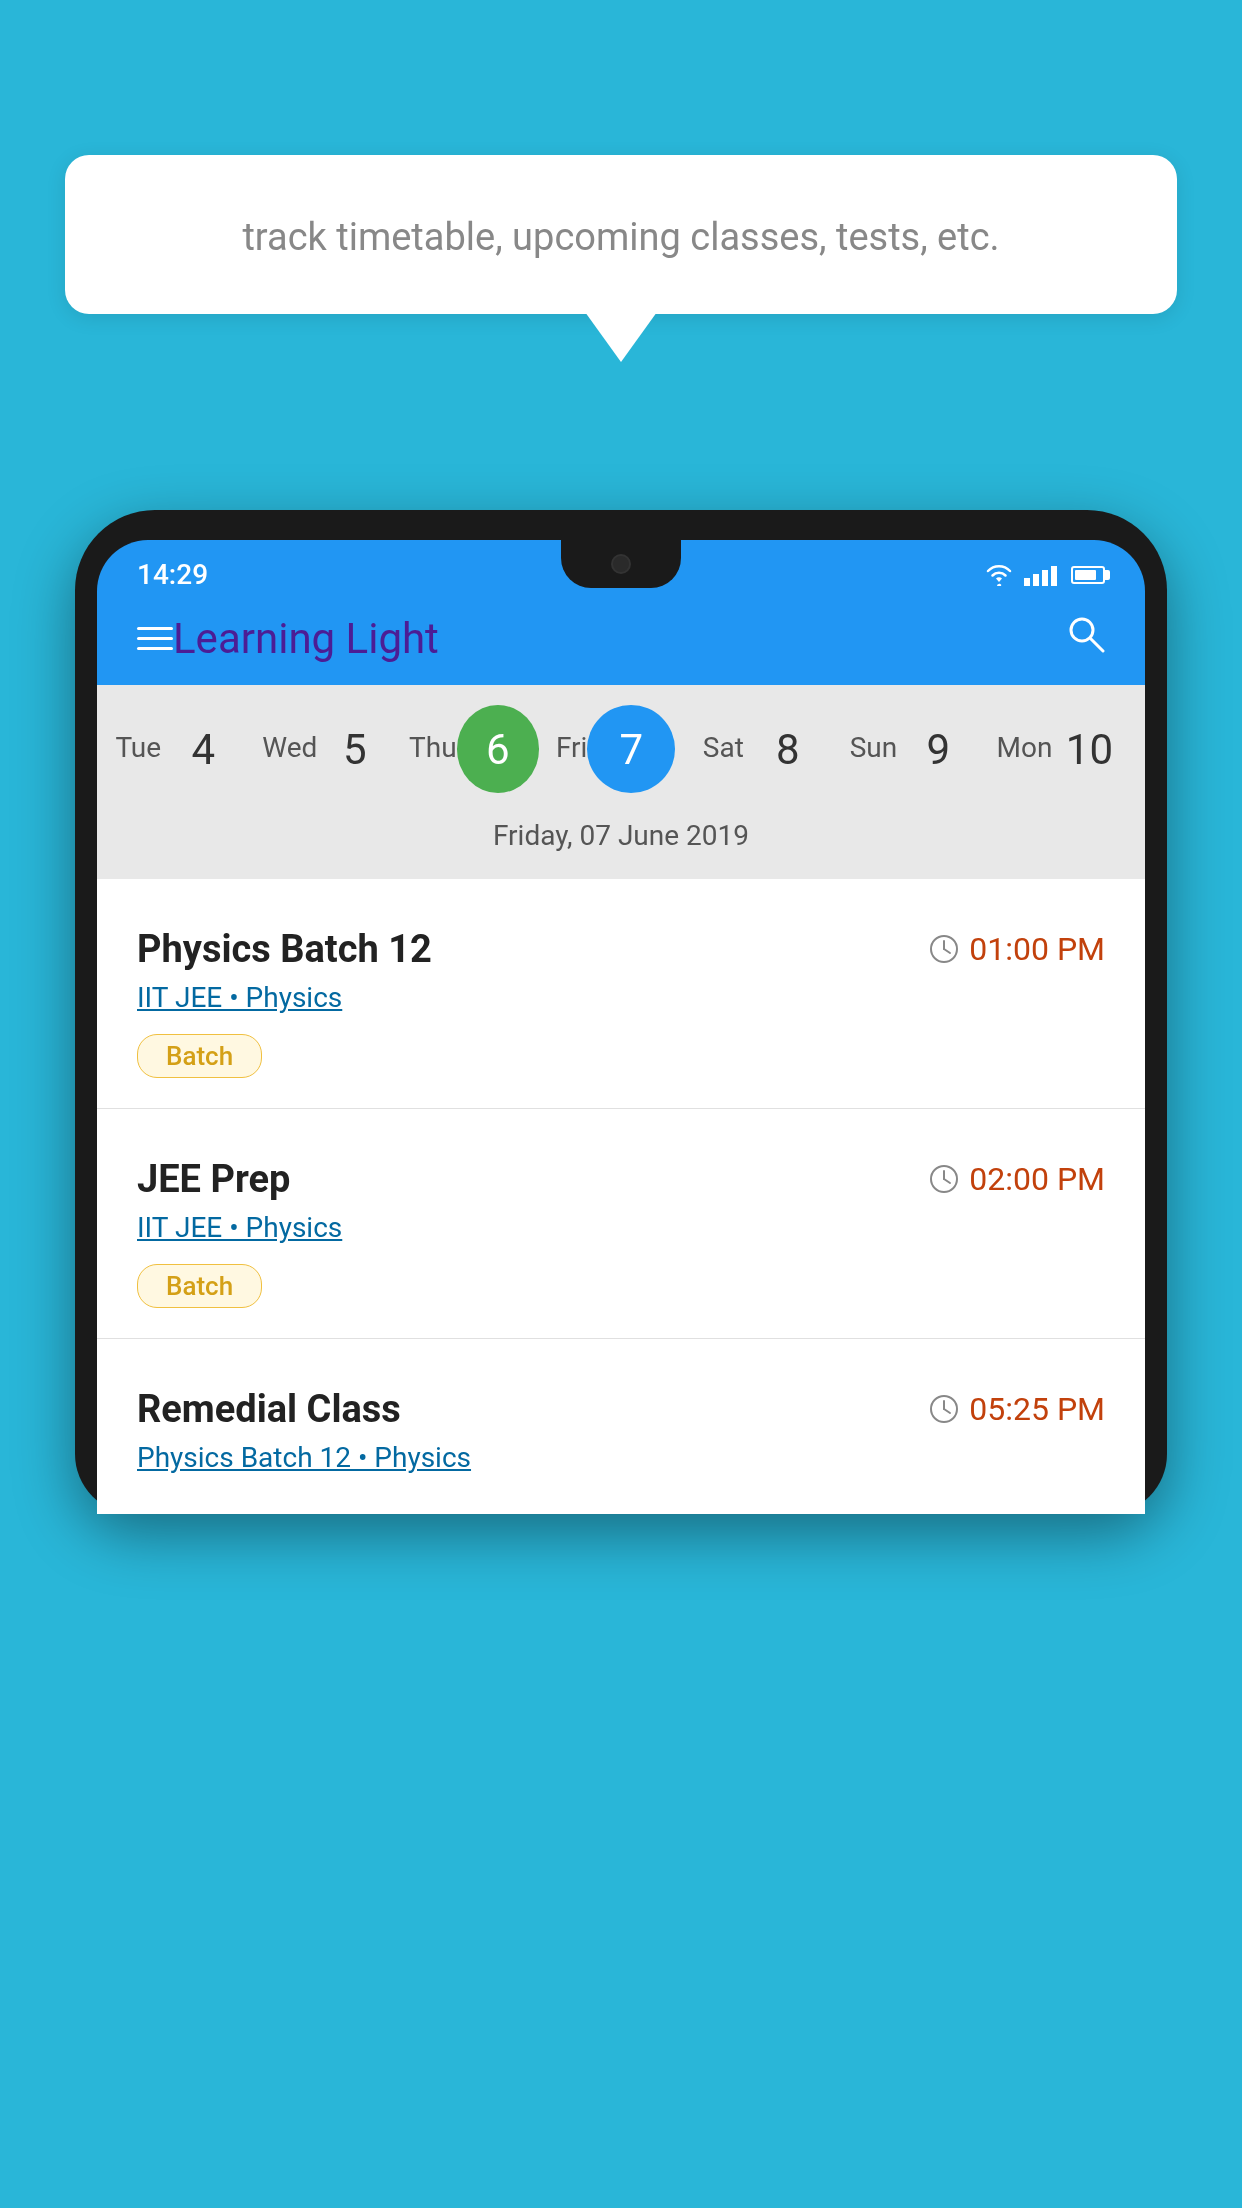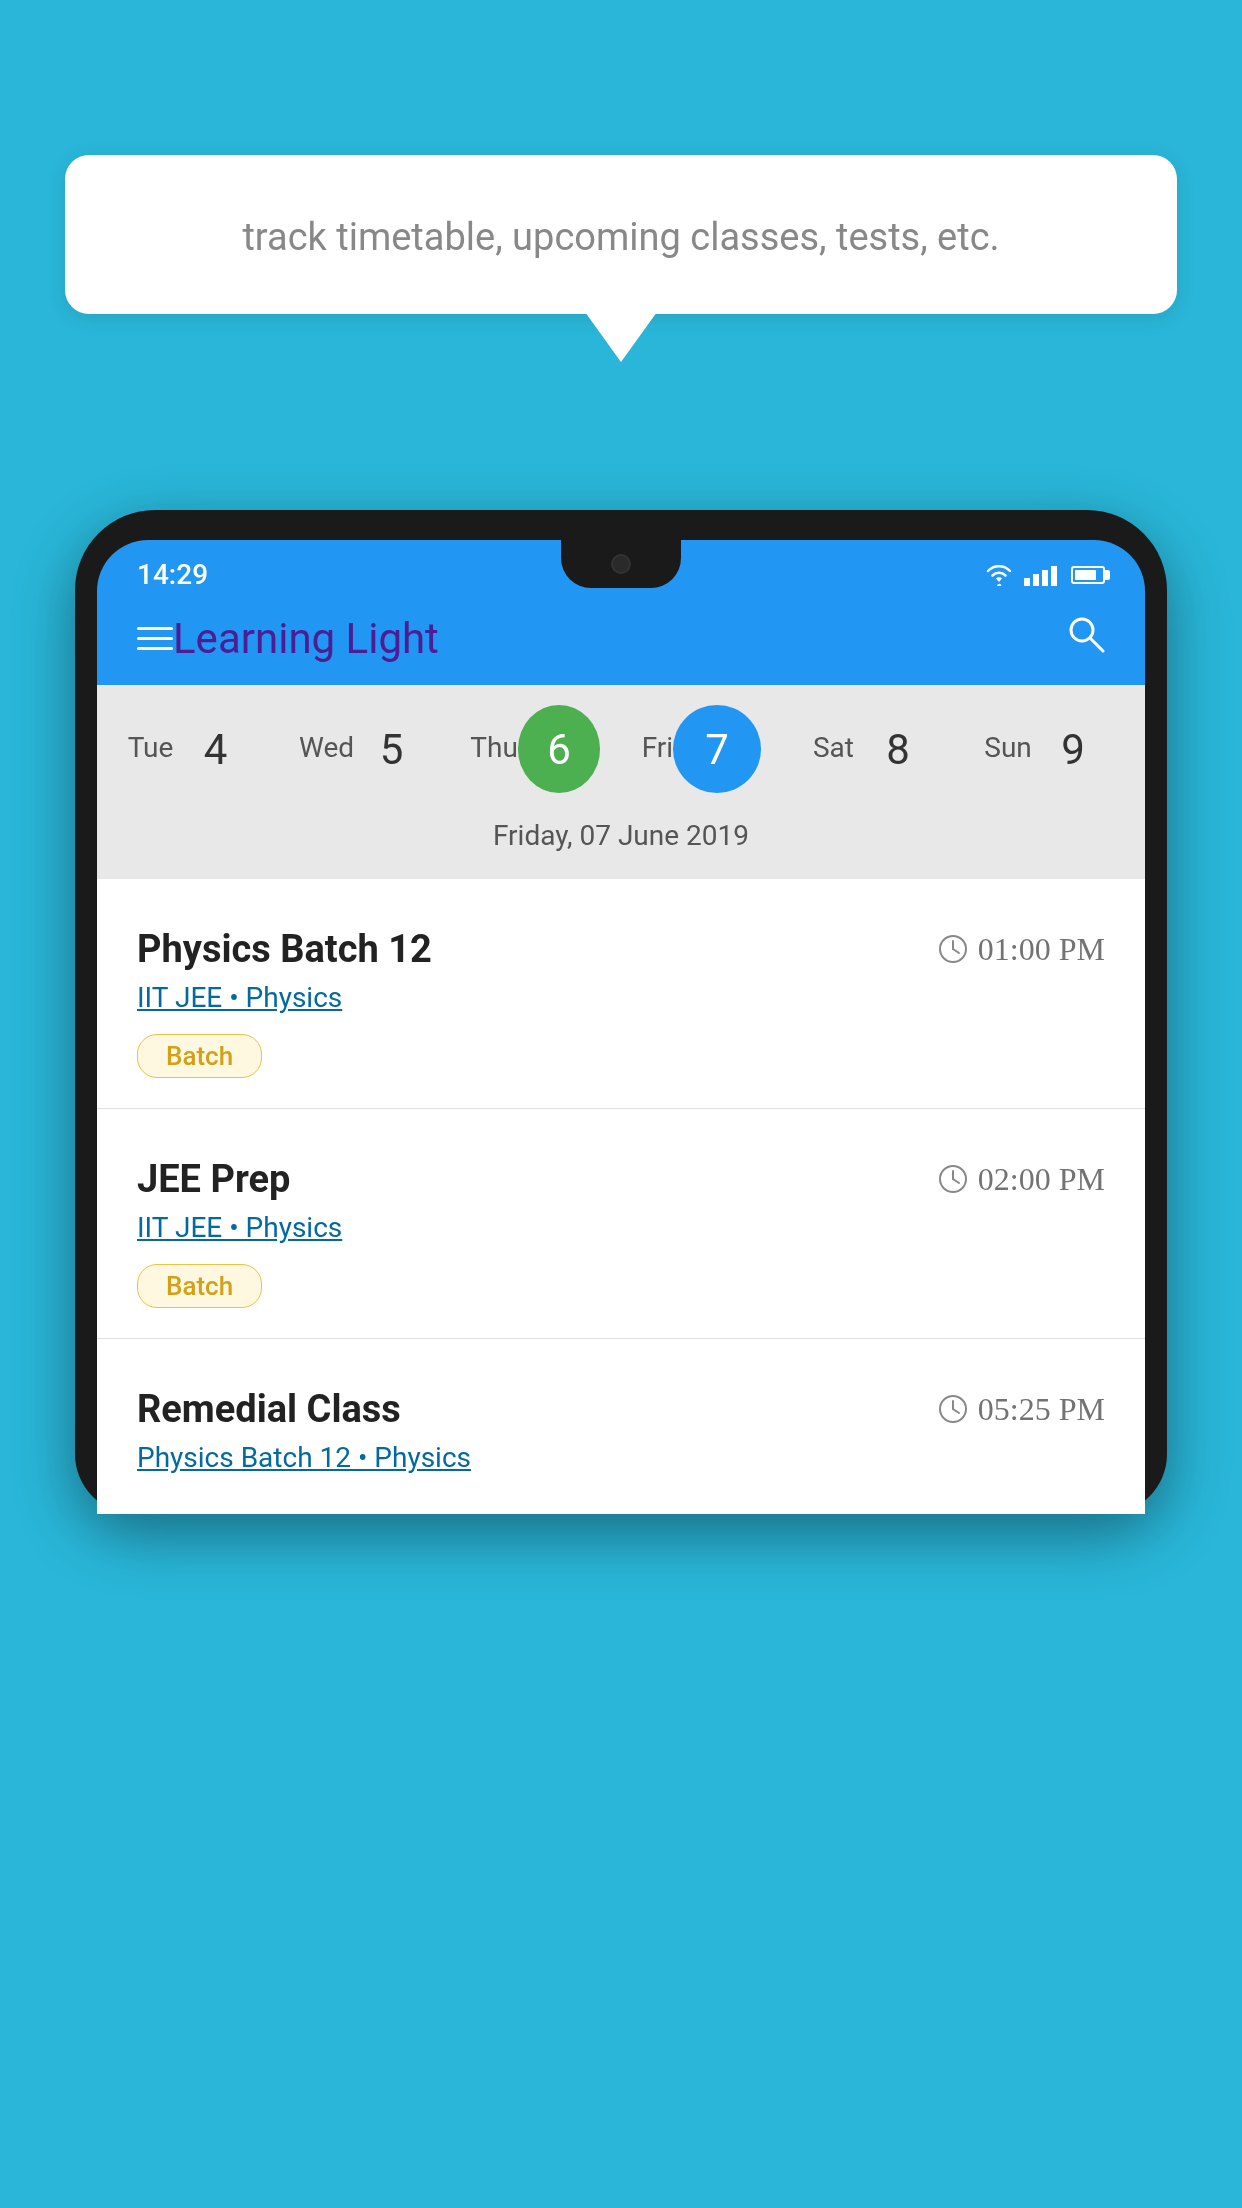--- a/index.html
+++ b/index.html
@@ -278,23 +278,22 @@
     .schedule-name {
       font-size: 38px;
       font-weight: 700;
       color: #222;
     }
 
     .schedule-time {
       display: flex;
       align-items: center;
       gap: 10px;
-      color: #737373;
+      color: #c2410c;
       font-size: 32px;
-      font-family: Liberation Serif, serif;
     }
 
     .schedule-meta {
       font-size: 28px;
       color: #0369a1;
       margin-bottom: 20px;
       text-decoration: underline;
     }
 
     .batch-tag {
@@ -390,20 +389,24 @@
               <div class="day-label">Fri</div>
               <div class="day-number selected">7</div>
             </div>
             <div class="day-cell">
               <div class="day-label">Sat</div>
               <div class="day-number">8</div>
             </div>
             <div class="day-cell">
               <div class="day-label">Sun</div>
               <div class="day-number">9</div>
+            </div>
+            <div class="day-cell">
+              <div class="day-label">Mon</div>
+              <div class="day-number">10</div>
             </div>
           </div>
         <div class="selected-date-label">Friday, 07 June 2019</div>
       </div>
 
       <div class="schedule-list">
 
       <div class="schedule-item"><div class="schedule-item-header">
               <div class="schedule-name">Physics Batch 12</div>
               <div class="schedule-time">

